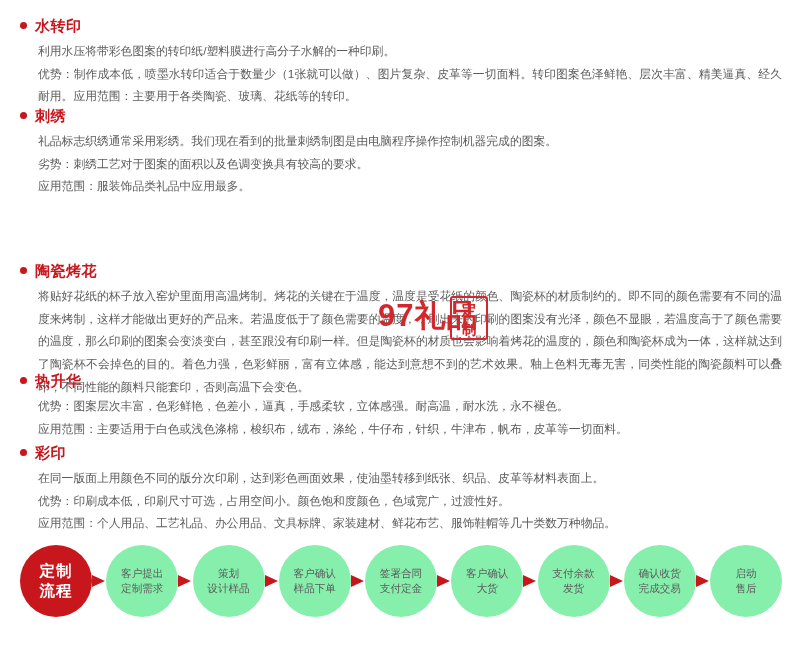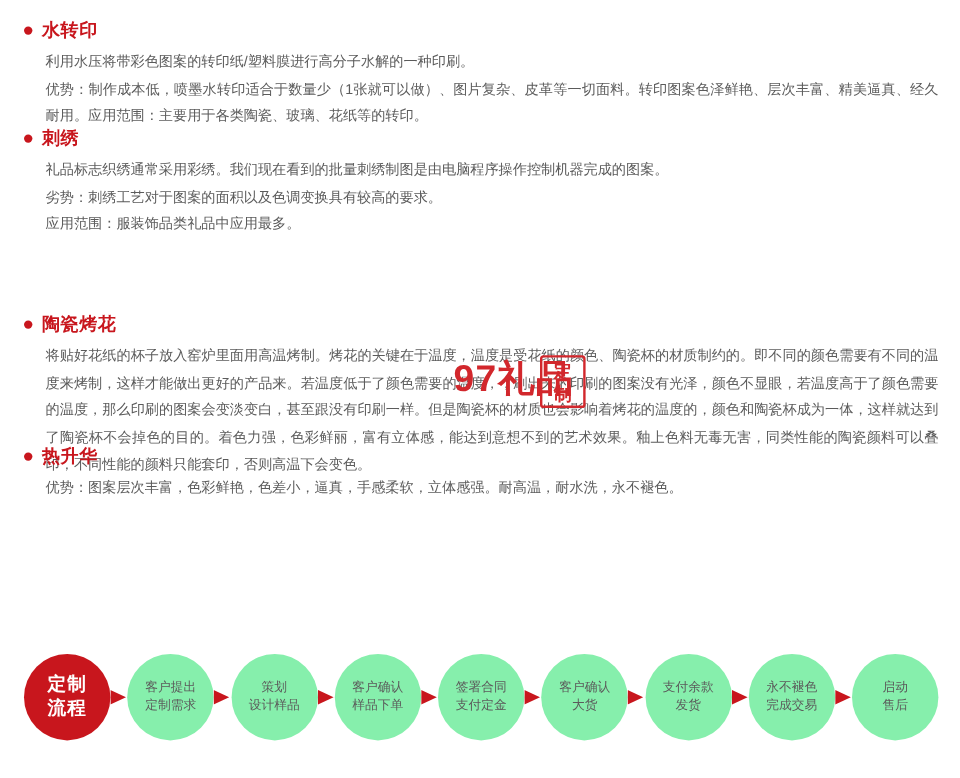--- a/index.html
+++ b/index.html
@@ -169,23 +169,35 @@
     </div>
   </div>
 
   <div class="section" style="top:345px;margin-top:28px;">
     <div class="sec-head">
       <span class="bullet"></span>
       <span class="sec-title">热升华</span>
     </div>
     <div class="body">
       <p>优势：图案层次丰富，色彩鲜艳，色差小，逼真，手感柔软，立体感强。耐高温，耐水洗，永不褪色。</p>
-    </div>
-  </div>
-
+      <p>应用范围：主要适用于白色或浅色涤棉，梭织布，绒布，涤纶，牛仔布，针织，牛津布，帆布，皮革等一切面料。</p>
+    </div>
+  </div>
+
+  <div class="section" style="top:445px;">
+    <div class="sec-head">
+      <span class="bullet"></span>
+      <span class="sec-title">彩印</span>
+    </div>
+    <div class="body">
+      <p>在同一版面上用颜色不同的版分次印刷，达到彩色画面效果，使油墨转移到纸张、织品、皮革等材料表面上。</p>
+      <p>优势：印刷成本低，印刷尺寸可选，占用空间小。颜色饱和度颜色，色域宽广，过渡性好。</p>
+      <p>应用范围：个人用品、工艺礼品、办公用品、文具标牌、家装建材、鲜花布艺、服饰鞋帽等几十类数万种物品。</p>
+    </div>
+  </div>
 
   <div class="watermark">
     <div class="wm-text">97礼品</div>
     <div class="wm-box">
       <div>定</div>
       <div>制</div>
     </div>
   </div>
 
   <div class="flow">
@@ -253,21 +265,21 @@
       <div>支付余款</div>
       <div>发货</div>
     </div>
 
     <div class="arrow">
       <svg width="14" height="14" viewBox="0 0 14 14">
           <polygon points="0,1 13,7 0,13" fill="#c8161d"></polygon>
         </svg>
     </div>
     <div class="flow-node">
-      <div>永不褪色</div>
+      <div>确认收货</div>
       <div>完成交易</div>
     </div>
 
     <div class="arrow">
       <svg width="14" height="14" viewBox="0 0 14 14">
           <polygon points="0,1 13,7 0,13" fill="#c8161d"></polygon>
         </svg>
     </div>
     <div class="flow-node">
       <div>启动</div>

